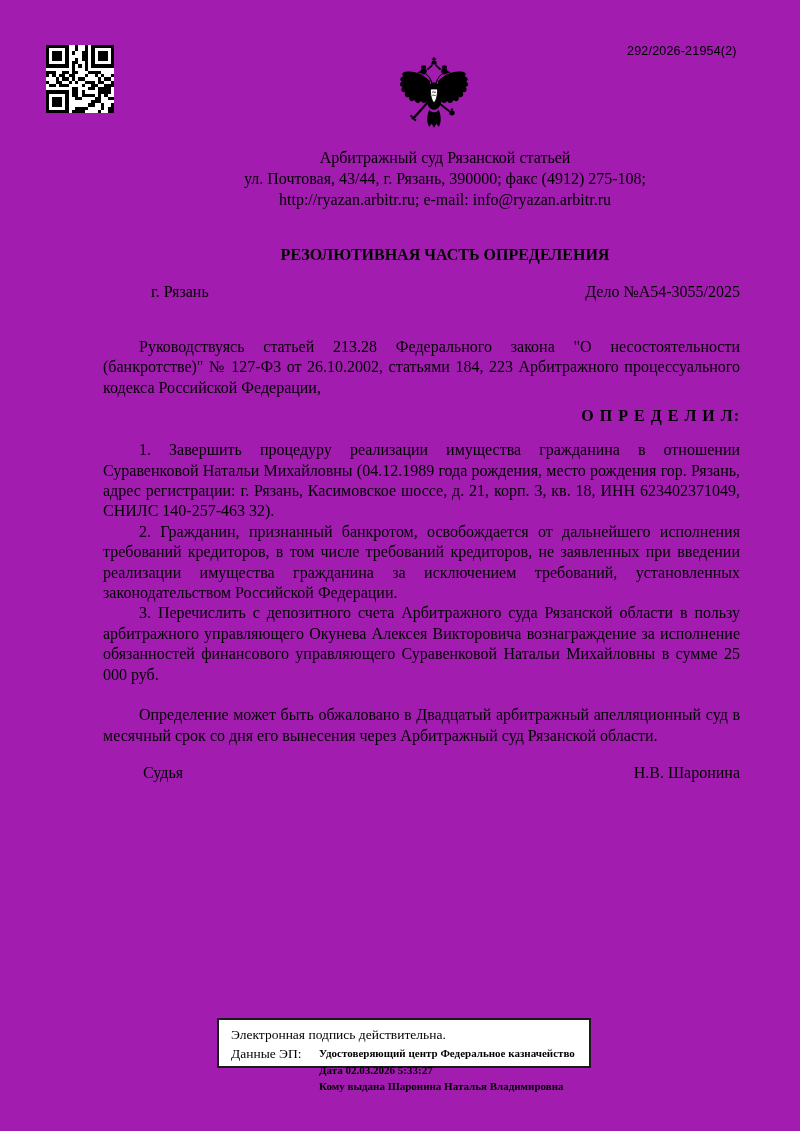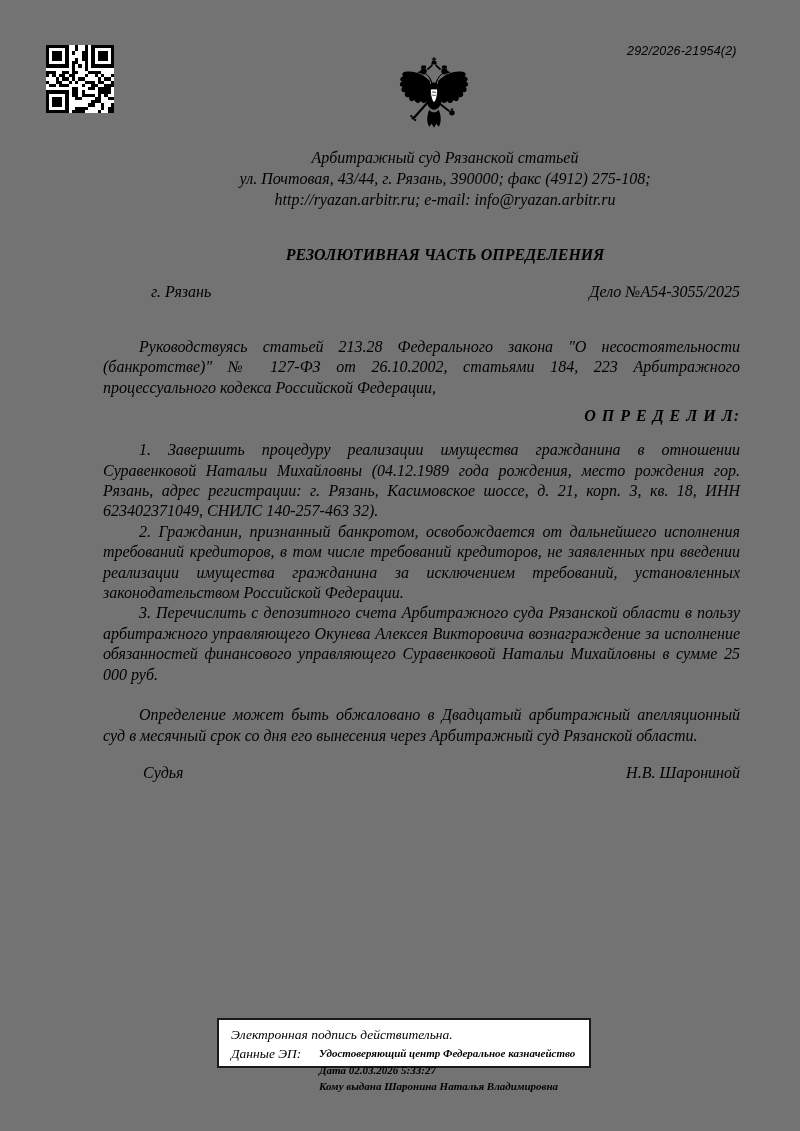--- a/index.html
+++ b/index.html
@@ -1,19 +1,19 @@
 <!DOCTYPE html>
 <html><head>
 <meta charset="utf-8">
 <style>
   html,body{margin:0;padding:0;background:#e8e8e8;}
   .page{
     position:relative;width:800px;height:1131px;margin:0 auto;
-    background:#737373;color:#000;
-    font-family:"Liberation Serif",serif;overflow:hidden;font-style:italic;
+    background:#a21caf;color:#000;
+    font-family:"Liberation Serif",serif;overflow:hidden;
   }
   .abs{position:absolute;}
   .textblock{left:103px;width:637px;}
   .centered{text-align:center;text-indent:47px;}
   .header-block{top:147px;font-size:16px;line-height:21px;}
   .doc-title{top:246px;font-size:16px;font-weight:bold;}
   .case-row{top:281px;display:flex;justify-content:space-between;font-size:16px;line-height:21px;align-items:flex-end;}
   .city{padding-left:48px;}
   .date-row{top:302px;font-size:16px;font-weight:bold;line-height:21px;padding-left:48px;box-sizing:border-box;}
   .body-block{top:337px;font-size:16px;line-height:20.4px;}
@@ -333,21 +333,21 @@
     <p>Руководствуясь статьей  213.28 Федерального закона "О несостоятельности (банкротстве)" № 127-ФЗ от 26.10.2002, статьями 184, 223 Арбитражного процессуального кодекса Российской Федерации,</p>
     <p class="resolution-heading">О П Р Е Д Е Л И Л:</p>
     <p>1. Завершить процедуру реализации имущества гражданина в отношении  Суравенковой Натальи Михайловны (04.12.1989 года рождения, место рождения гор. Рязань, адрес регистрации: г. Рязань, Касимовское шоссе, д. 21, корп. 3, кв. 18, ИНН 623402371049, СНИЛС 140-257-463 32).</p>
     <p>2. Гражданин, признанный банкротом, освобождается от дальнейшего исполнения требований кредиторов, в том числе требований кредиторов, не заявленных при введении реализации имущества гражданина за исключением требований, установленных законодательством Российской Федерации.</p>
     <p>3. Перечислить с депозитного счета Арбитражного суда Рязанской области в пользу арбитражного управляющего Окунева Алексея Викторовича вознаграждение за исполнение обязанностей финансового управляющего Суравенковой Натальи Михайловны в сумме 25 000 руб.</p>
     <p class="appeal">Определение может быть обжаловано в Двадцатый арбитражный апелляционный суд в месячный срок со дня его вынесения через Арбитражный суд Рязанской области.</p>
   </div>
 
   <div class="abs textblock judge-row">
     <span class="judge-label">Судья</span>
-    <span>Н.В. Шарониной</span>
+    <span>Н.В. Шаронина</span>
   </div>
 
   <div class="abs esign">
     <div class="esign-status">Электронная подпись действительна.</div>
     <div class="esign-row">
       <div class="esign-label">Данные ЭП:</div>
       <div class="esign-vals">
         <div>Удостоверяющий центр Федеральное казначейство</div>
         <div>Дата 02.03.2026 5:33:27</div>
         <div>Кому выдана Шаронина Наталья Владимировна</div>

